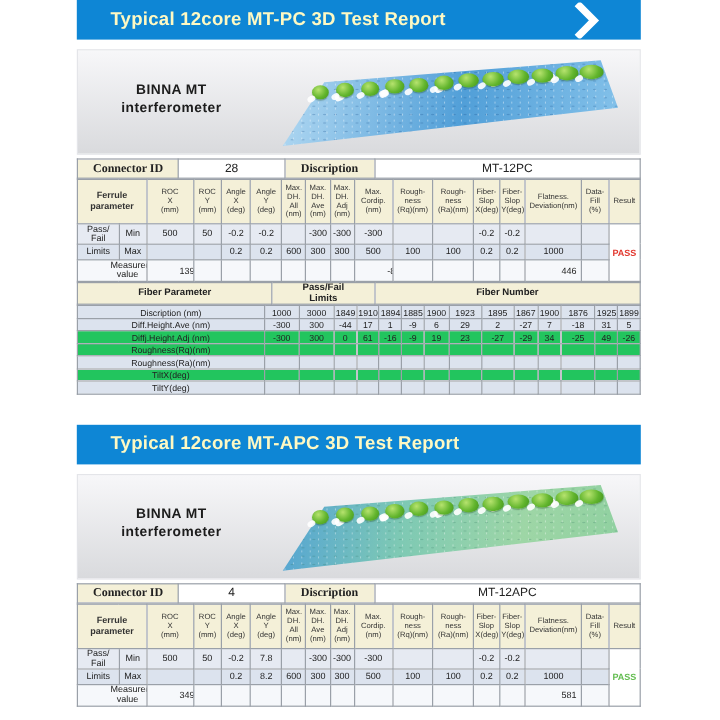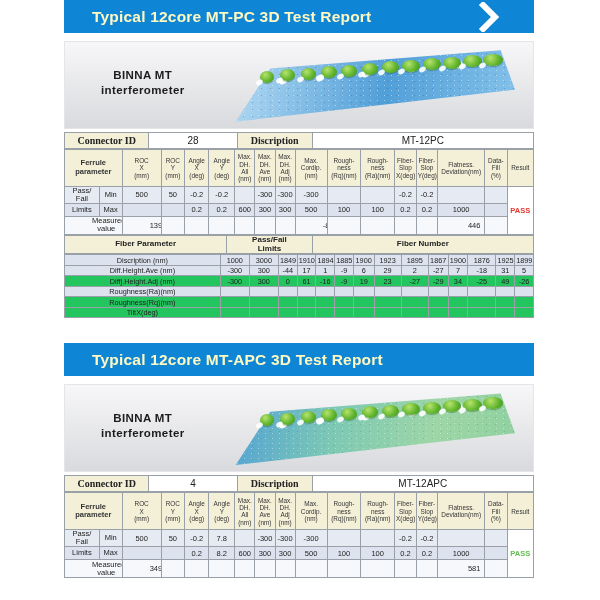--- a/index.html
+++ b/index.html
@@ -388,56 +388,73 @@
             <td class="fnum">-9</td>
             <td class="fnum">19</td>
             <td class="fnum">23</td>
             <td class="fnum">-27</td>
             <td class="fnum">-29</td>
             <td class="fnum">34</td>
             <td class="fnum">-25</td>
             <td class="fnum">49</td>
             <td class="fnum">-26</td>
           </tr>
+          <tr class="f-row rw">
+            <td class="flabel">Roughness(Rq)(nm)</td>
+            <td class="fnum"></td>
+            <td class="fnum"></td>
+            <td class="fnum"></td>
+            <td class="fnum"></td>
+            <td class="fnum"></td>
+            <td class="fnum"></td>
+            <td class="fnum"></td>
+            <td class="fnum"></td>
+            <td class="fnum"></td>
+            <td class="fnum"></td>
+            <td class="fnum"></td>
+            <td class="fnum"></td>
+            <td class="fnum"></td>
+            <td class="fnum"></td>
+          </tr>
           <tr class="f-row rb">
             <td class="flabel">Roughness(Ra)(nm)</td>
             <td class="fnum"></td>
             <td class="fnum"></td>
             <td class="fnum"></td>
             <td class="fnum"></td>
             <td class="fnum"></td>
             <td class="fnum"></td>
             <td class="fnum"></td>
             <td class="fnum"></td>
             <td class="fnum"></td>
             <td class="fnum"></td>
             <td class="fnum"></td>
             <td class="fnum"></td>
             <td class="fnum"></td>
             <td class="fnum"></td>
           </tr>
           <tr class="f-row rw">
-            <td class="flabel">Roughness(Rq)(nm)</td>
-            <td class="fnum"></td>
-            <td class="fnum"></td>
-            <td class="fnum"></td>
-            <td class="fnum"></td>
-            <td class="fnum"></td>
-            <td class="fnum"></td>
-            <td class="fnum"></td>
-            <td class="fnum"></td>
-            <td class="fnum"></td>
-            <td class="fnum"></td>
-            <td class="fnum"></td>
-            <td class="fnum"></td>
-            <td class="fnum"></td>
-            <td class="fnum"></td>
-          </tr>
-          <tr class="f-row rw">
             <td class="flabel">TiltX(deg)</td>
+            <td class="fnum"></td>
+            <td class="fnum"></td>
+            <td class="fnum"></td>
+            <td class="fnum"></td>
+            <td class="fnum"></td>
+            <td class="fnum"></td>
+            <td class="fnum"></td>
+            <td class="fnum"></td>
+            <td class="fnum"></td>
+            <td class="fnum"></td>
+            <td class="fnum"></td>
+            <td class="fnum"></td>
+            <td class="fnum"></td>
+            <td class="fnum"></td>
+          </tr>
+          <tr class="f-row rb">
+            <td class="flabel">TiltY(deg)</td>
             <td class="fnum"></td>
             <td class="fnum"></td>
             <td class="fnum"></td>
             <td class="fnum"></td>
             <td class="fnum"></td>
             <td class="fnum"></td>
             <td class="fnum"></td>
             <td class="fnum"></td>
             <td class="fnum"></td>
             <td class="fnum"></td>

